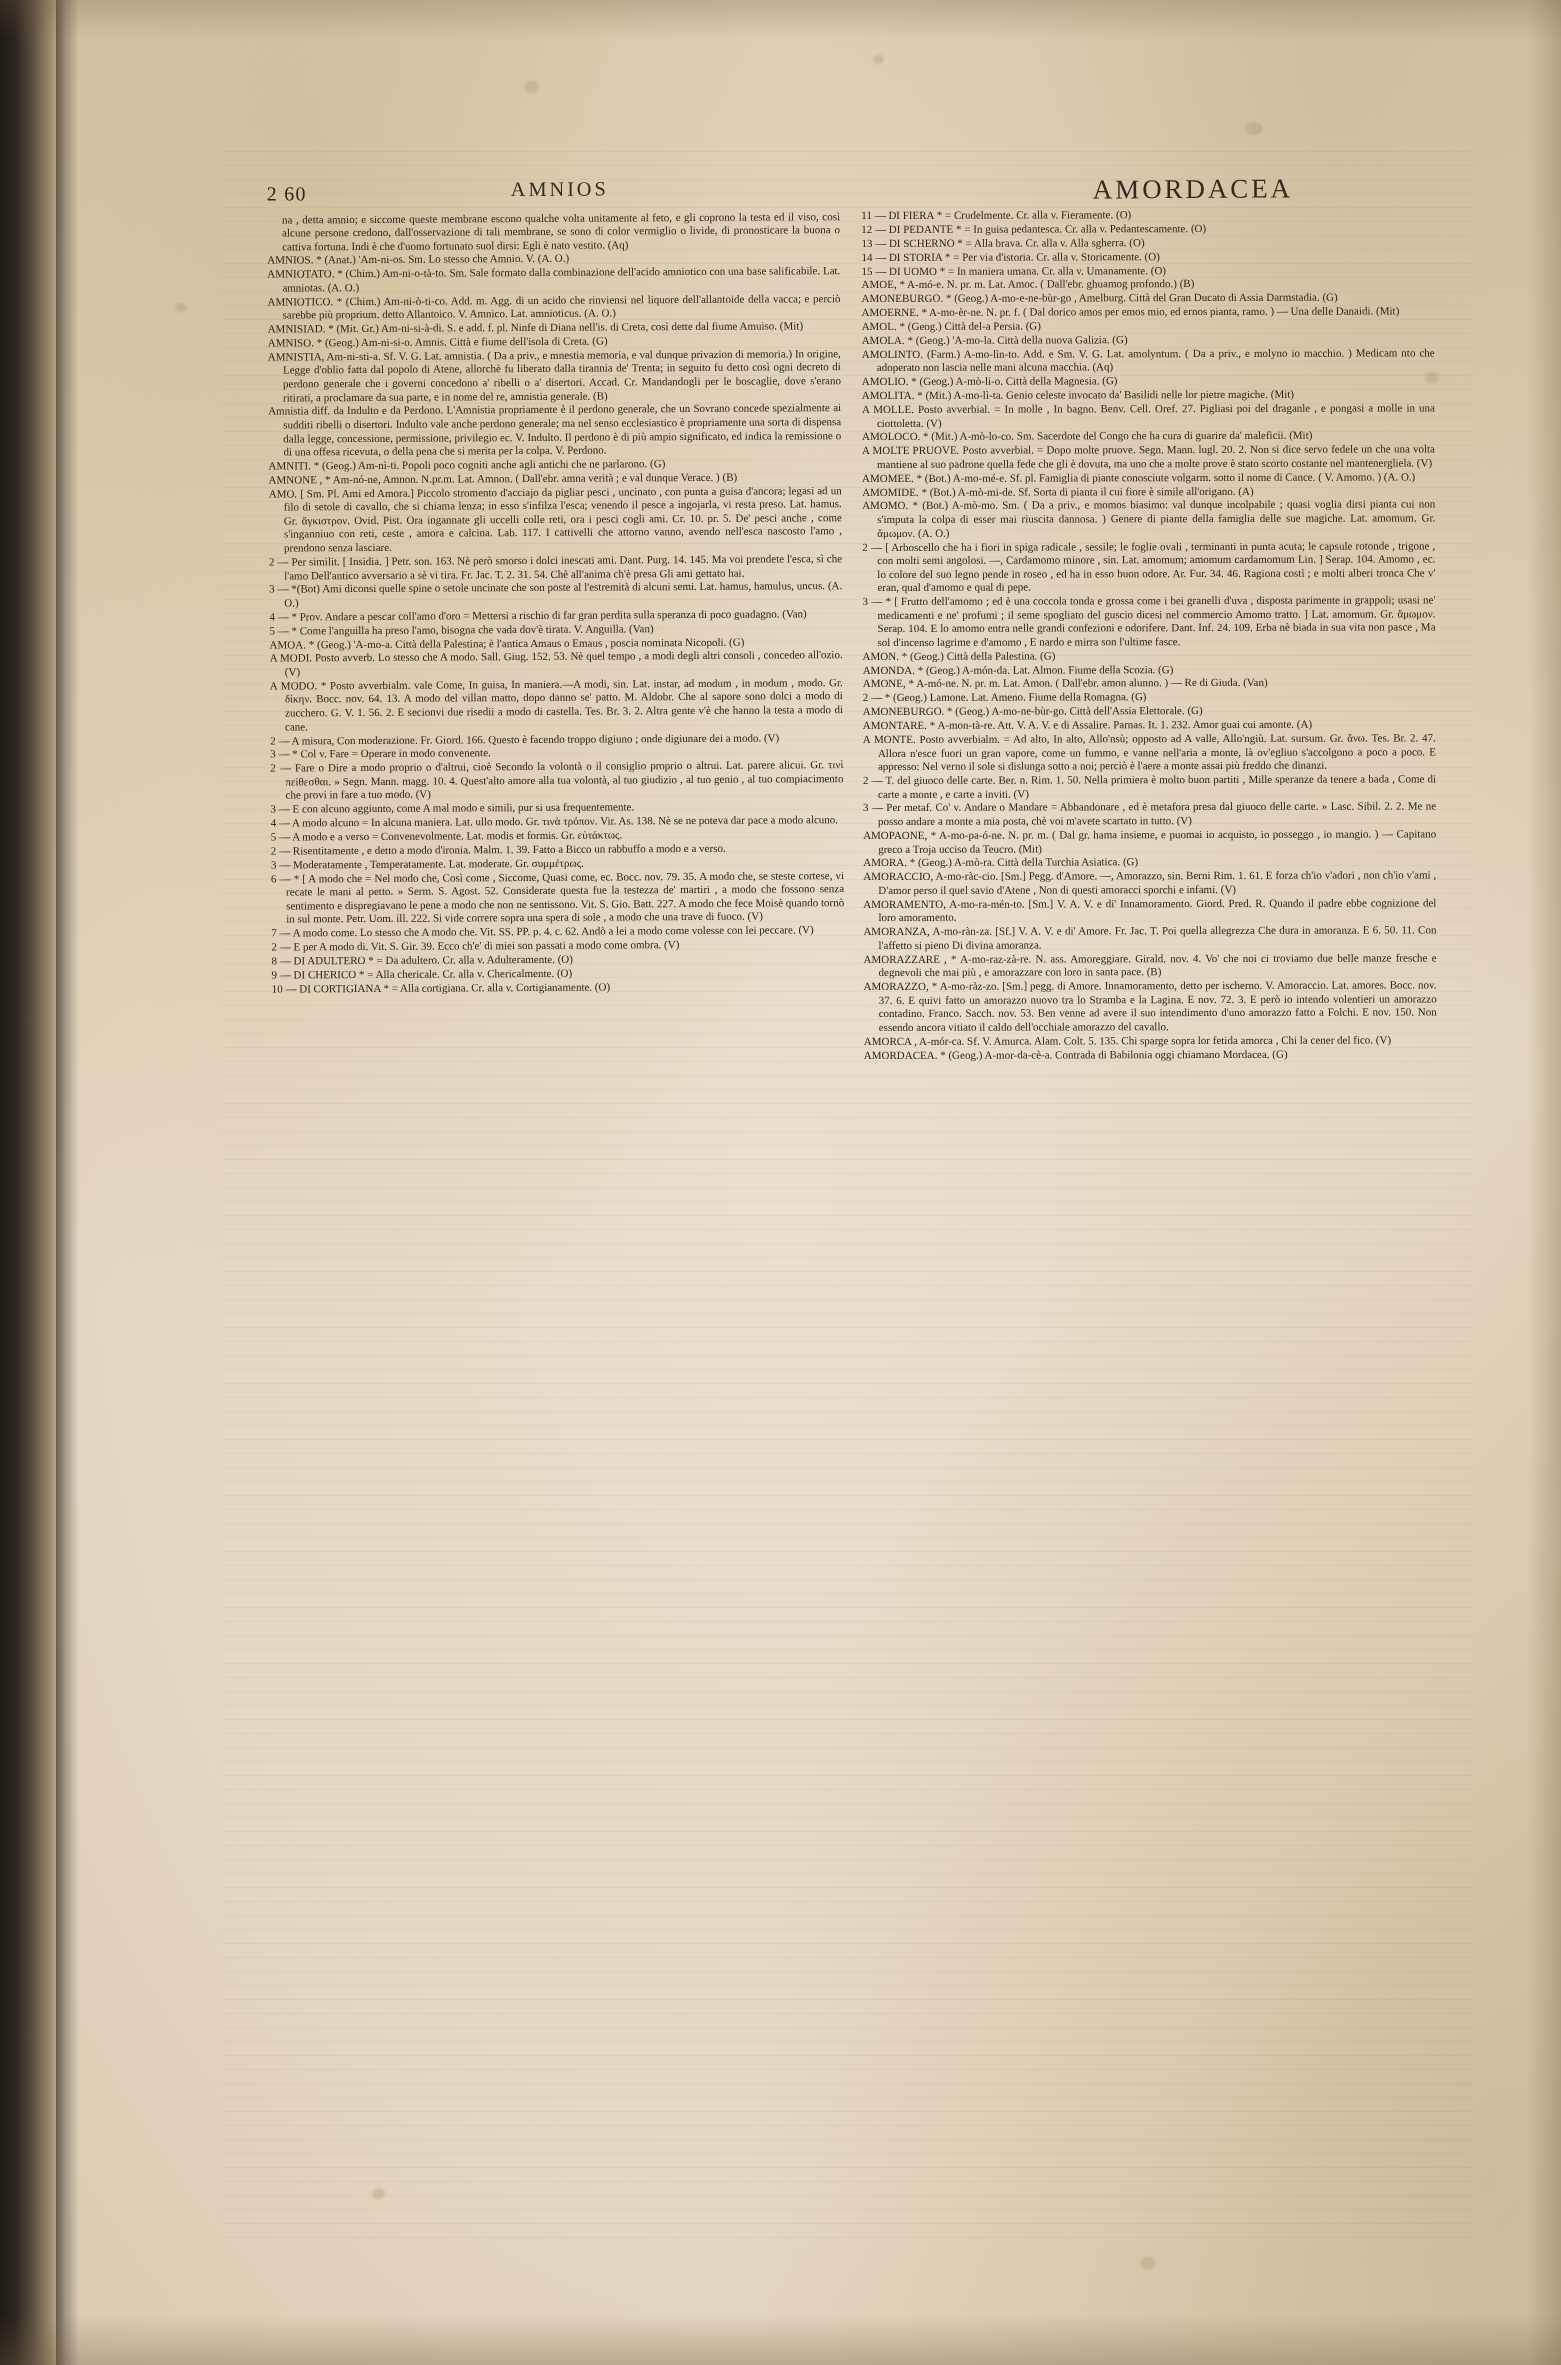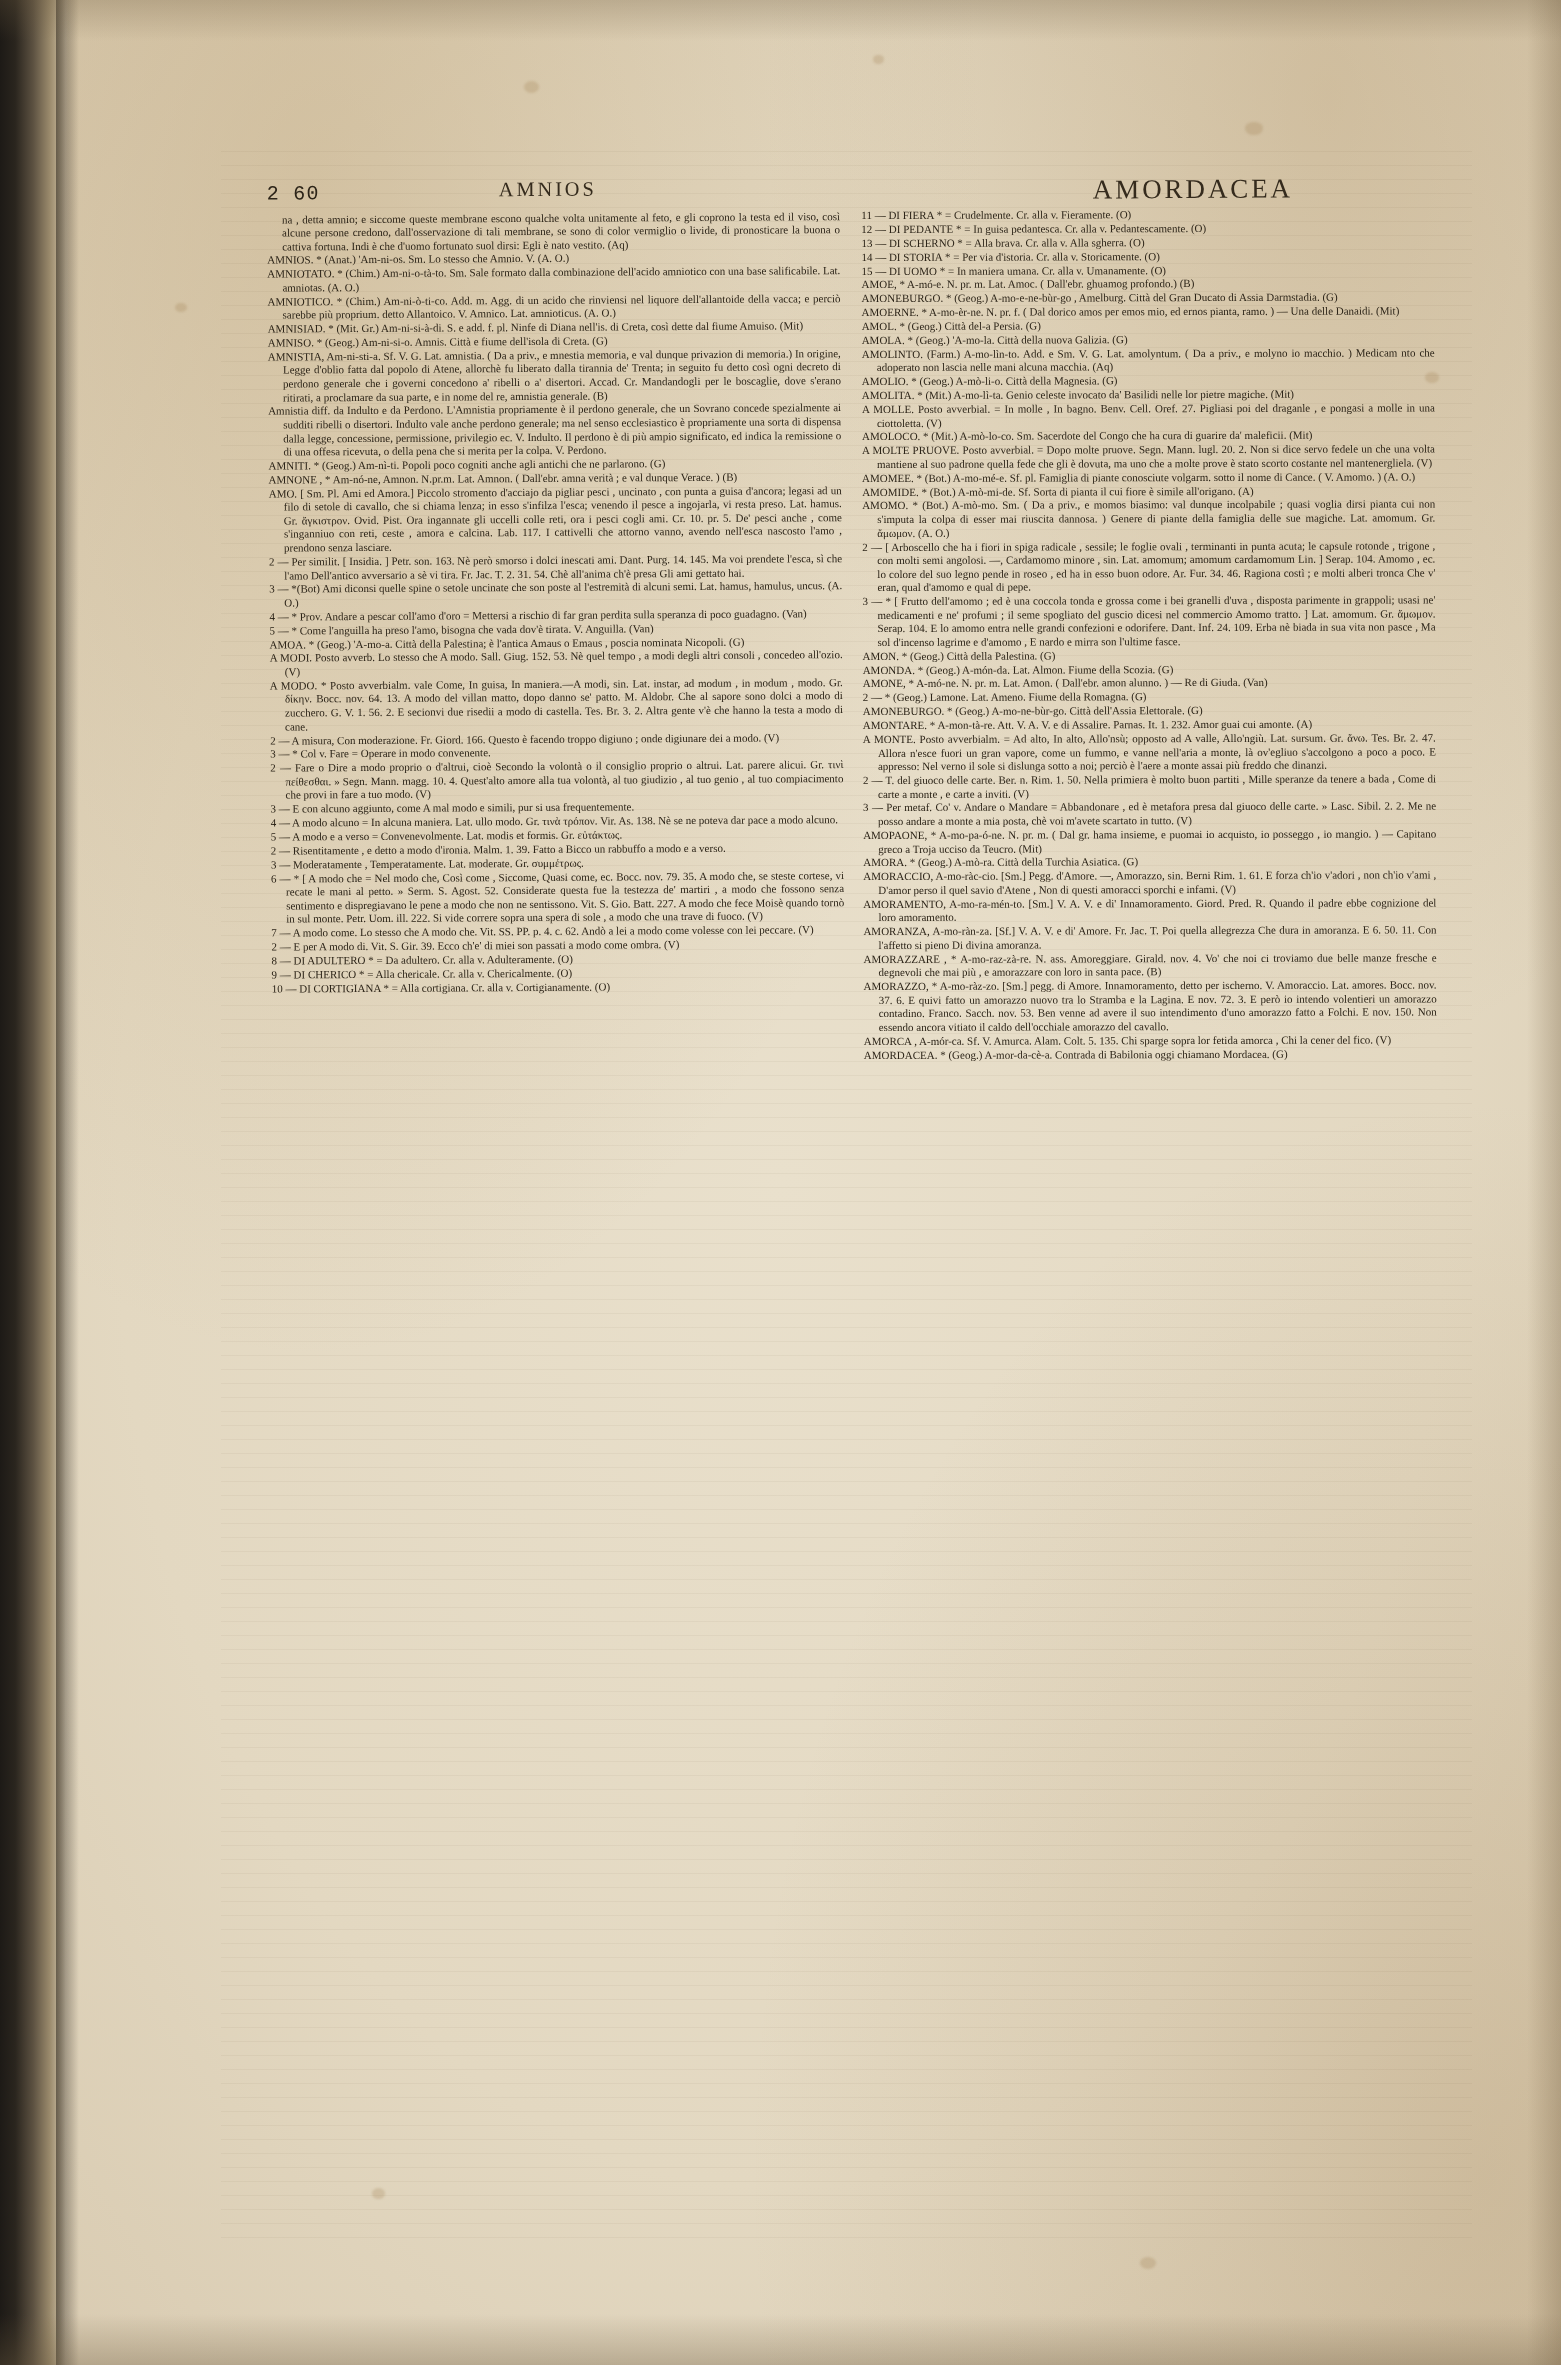--- a/index.html
+++ b/index.html
@@ -82,25 +82,25 @@
     position: relative;
     height: 31px;
     margin-bottom: 3.5px;
   }
   .folio {
     position: absolute;
     left: 0; top: 3.5px;
     font-size: 20px;
     letter-spacing: 1.2px;
     color: #2d2519;
-    font-family: Liberation Mono, monospace;
+    font-family: Liberation Serif, serif;
   }
   .run-head-left {
     position: absolute;
-    left: 232px; top: 1.2px;
+    left: 244px; top: 1.2px;
     font-size: 20.4px;
     letter-spacing: 2.9px;
     color: #352b1d;
     font-variant: small-caps;
   }
   .run-head-right {
     position: absolute;
     left: 826px; top: 1.2px;
     font-size: 27px;
     letter-spacing: 2.9px;

